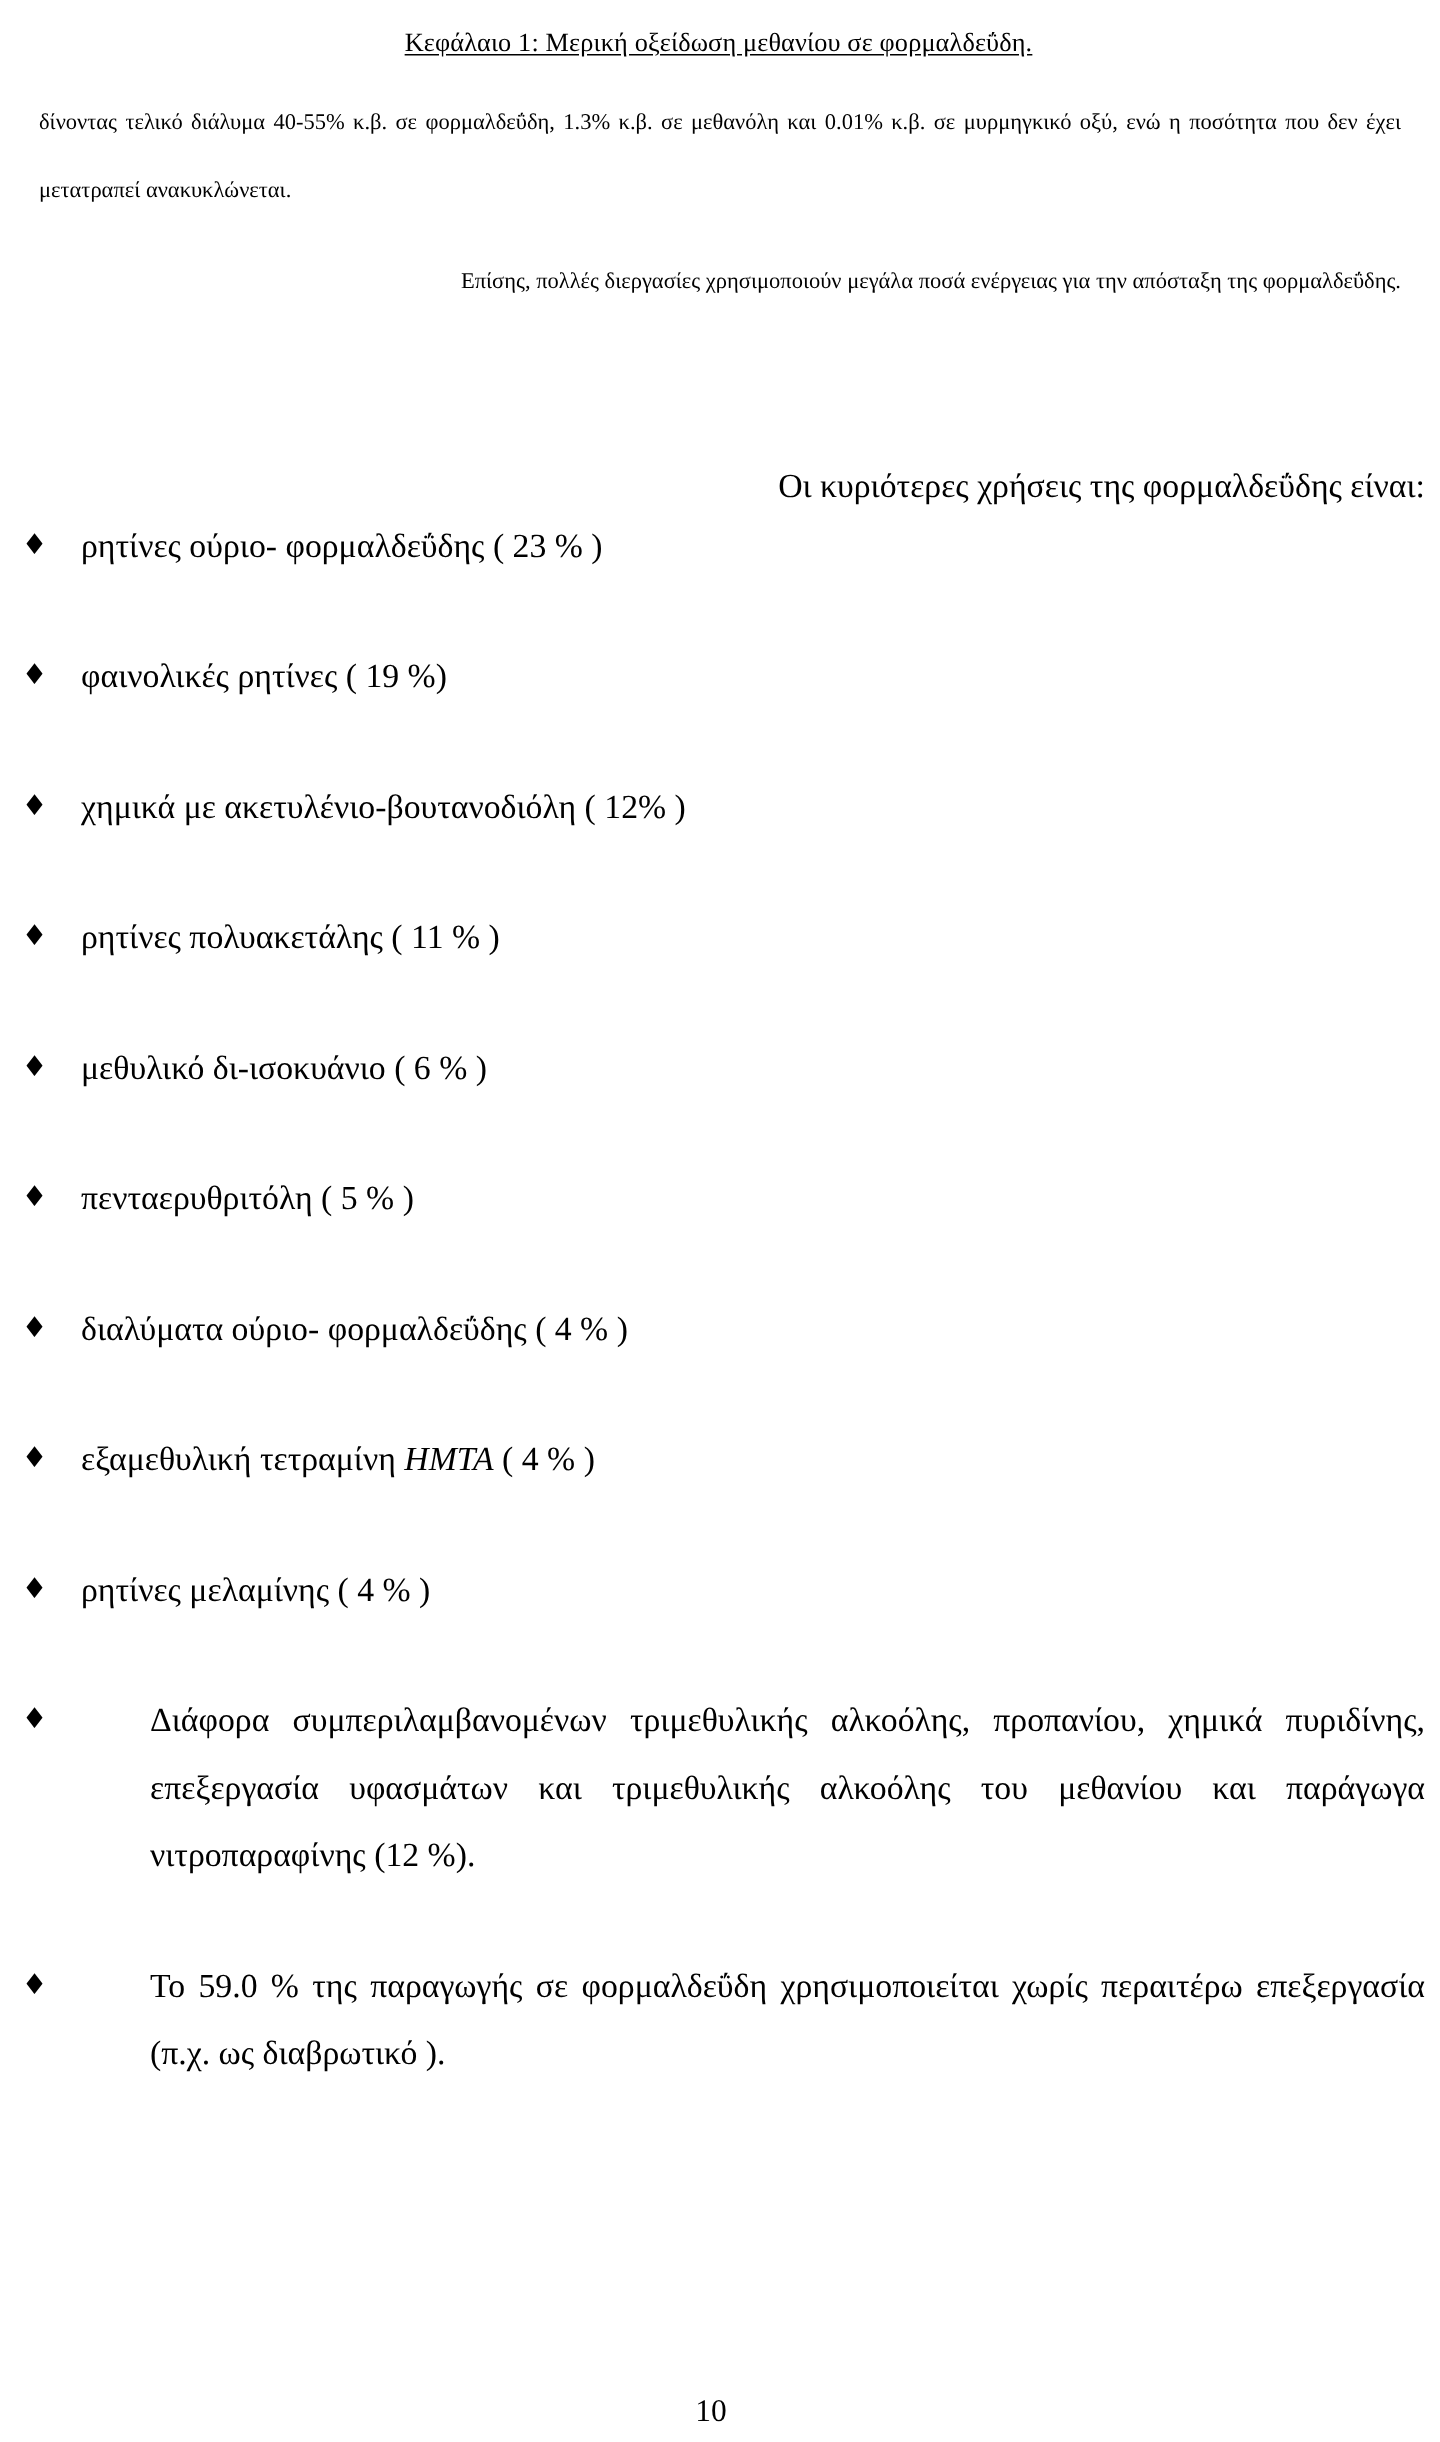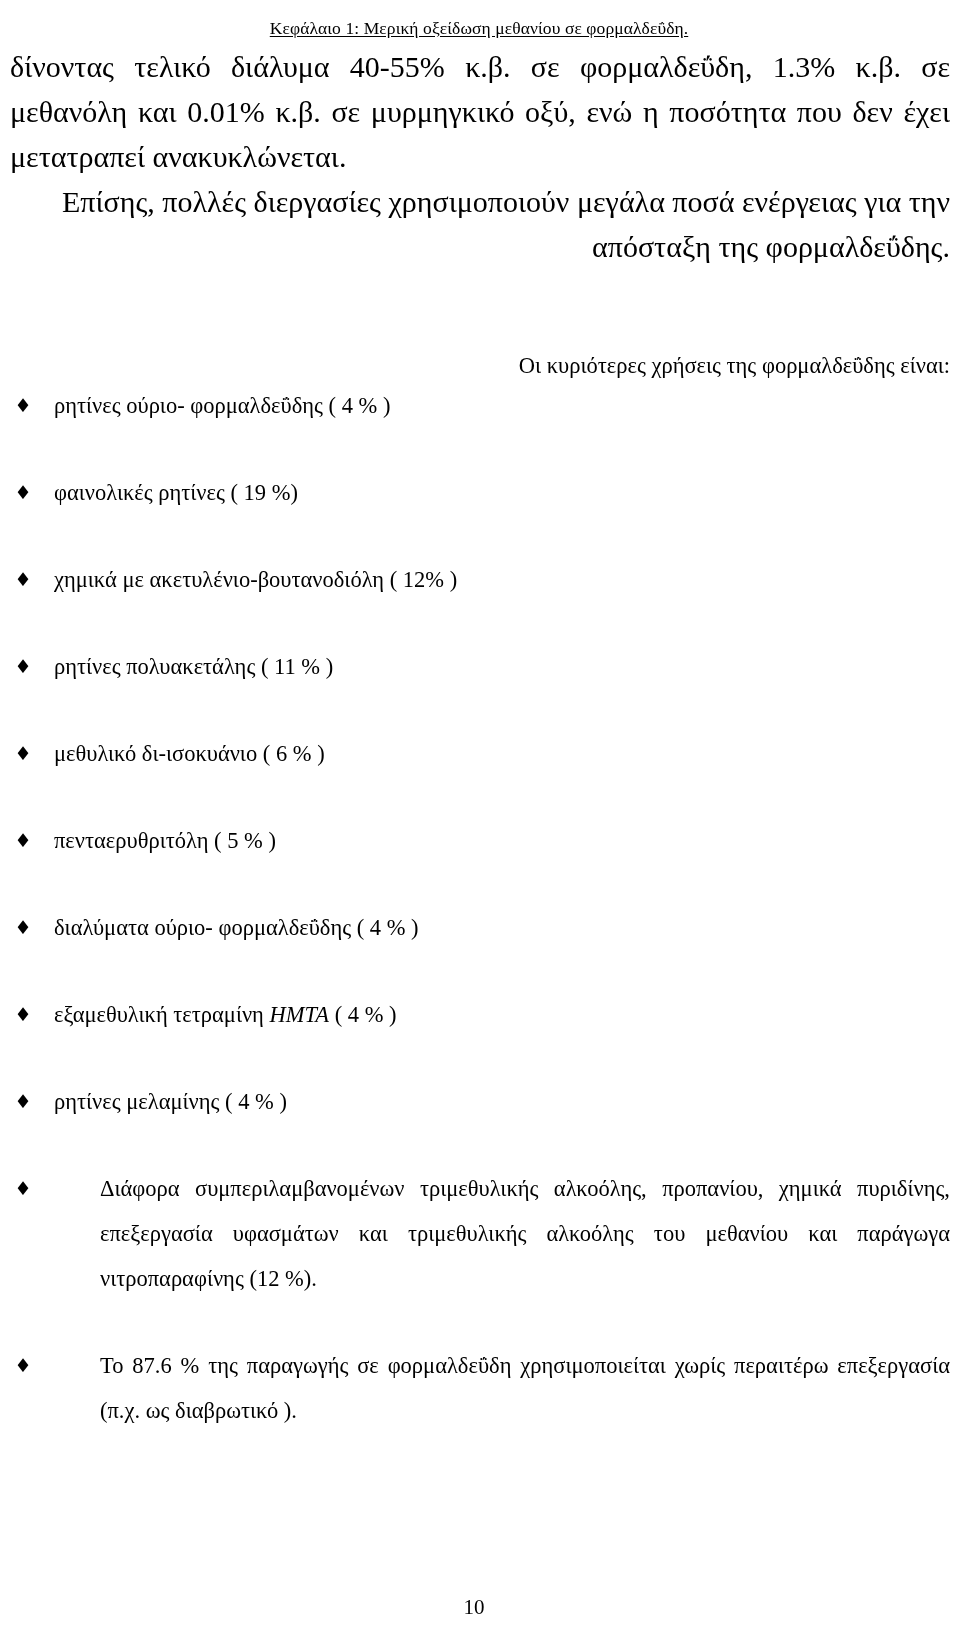--- a/index.html
+++ b/index.html
@@ -37,22 +37,22 @@
 
   
   .content {
     position: absolute;
     left: 10px;
     top: 44px;
     width: 940px;
   }
 
   p.body {
-    margin: 0;
-    font-size: 30px;
+    margin: 16px;
+    font-size: 15px;
     line-height: 45px;
     text-align: justify;
     text-justify: inter-word;
   }
   p.body.last-left { text-align: right; }
 
   .gap-a { height: 54px; }
   .gap-b { height: 26px; }
 
   h2.section {
@@ -132,21 +132,21 @@
 
 
     <div class="gap-b"></div>
 
     <p class="intro">Οι κυριότερες χρήσεις της φορμαλδεΰδης είναι:</p>
 
     <ul class="bullets">
 
       <li class="tall">
         <span class="bullet-icon">♦</span>
-        <span class="txt">ρητίνες ούριο- φορμαλδεΰδης ( 4 % )</span>
+        <span class="txt">ρητίνες ούριο- φορμαλδεΰδης ( 23 % )</span>
       </li>
 
       <li class="tall">
         <span class="bullet-icon">♦</span>
         <span class="txt">φαινολικές ρητίνες ( 19 %)</span>
       </li>
 
       <li class="tall">
         <span class="bullet-icon">♦</span>
         <span class="txt">χημικά με ακετυλένιο-βουτανοδιόλη ( 12% )</span>
@@ -182,21 +182,21 @@
         <span class="txt">ρητίνες μελαμίνης ( 4 % )</span>
       </li>
 
       <li class="para tall">
         <span class="bullet-icon">♦</span>
         <span class="txt">Διάφορα συμπεριλαμβανομένων τριμεθυλικής αλκοόλης, προπανίου, χημικά πυριδίνης, επεξεργασία υφασμάτων και τριμεθυλικής αλκοόλης του μεθανίου και παράγωγα νιτροπαραφίνης (12 %).</span>
       </li>
 
       <li class="para">
         <span class="bullet-icon">♦</span>
-        <span class="txt">Το 87.6 % της παραγωγής σε φορμαλδεΰδη χρησιμοποιείται χωρίς περαιτέρω επεξεργασία (π.χ. ως διαβρωτικό ).</span>
+        <span class="txt">Το 59.0 % της παραγωγής σε φορμαλδεΰδη χρησιμοποιείται χωρίς περαιτέρω επεξεργασία (π.χ. ως διαβρωτικό ).</span>
       </li>
 
     </ul>
 
   </div>
 
   <div class="pagenum">10</div>
 
 </div>
 

